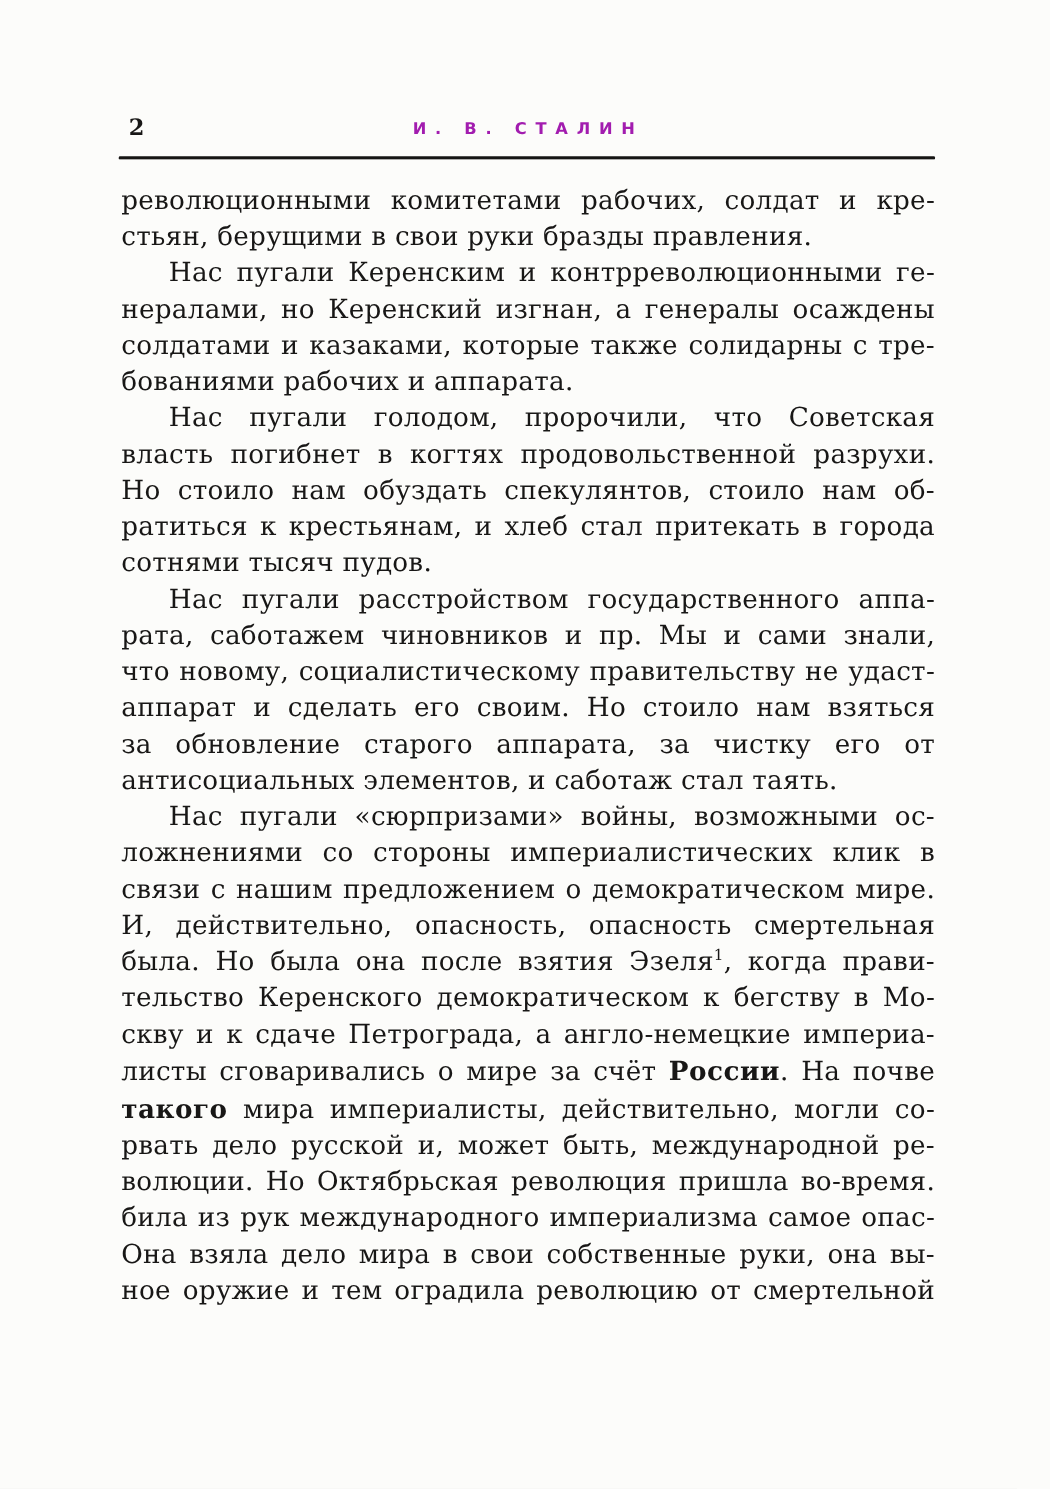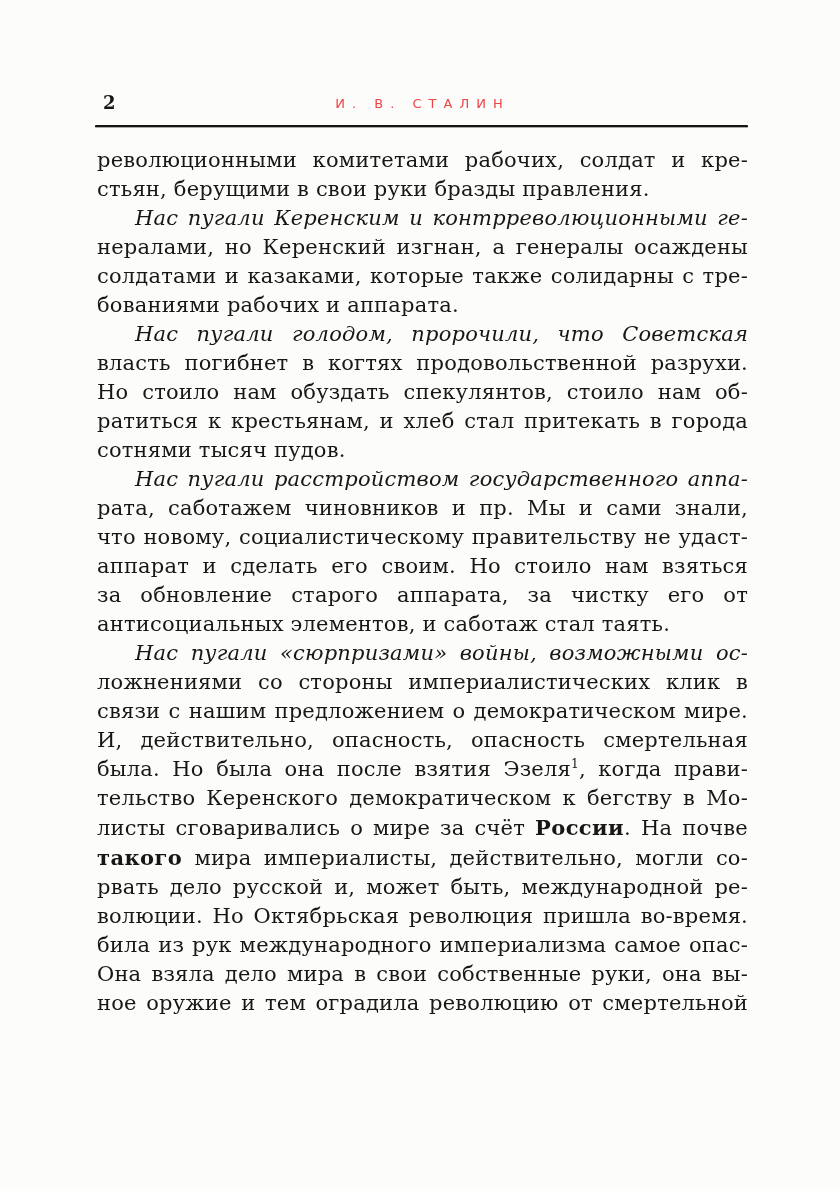--- a/index.html
+++ b/index.html
@@ -31,23 +31,23 @@
     letter-spacing: 0.5px;
   }
   .running-title {
     position: absolute;
     left: 0;
     right: 0;
     top: 4px;
     text-align: center;
     font-family: "DejaVu Sans", "Liberation Sans", sans-serif;
     font-size: 13px;
-    font-weight: normal;
+    font-weight: bold;
     letter-spacing: 7px;
-    color: #ef4444;
+    color: #a21caf;
   }
   .header-rule {
     position: absolute;
     top: 125px;
     left: 95px;
     width: 653px;
     height: 3px;
     background: linear-gradient(to bottom, #161514 0 2px, rgba(22,21,20,.35) 2px 3px);
     border-radius: 1px;
   }
@@ -61,21 +61,21 @@
     line-height: 29px;
     letter-spacing: 0.2px;
   }
   .paragraph { margin: 0; }
   .line {
     text-align: justify;
     text-align-last: justify;
     text-justify: inter-word;
     white-space: normal;
   }
-  .line.indent { text-indent: 38px; font-style: italic; }
+  .line.indent { text-indent: 38px; }
   .line.last { text-align-last: left; }
   .line b { font-weight: bold; letter-spacing: 0.4px; }
   .line sup {
     font-size: 0.58em;
     vertical-align: super;
     line-height: 0;
   }
 </style>
 </head>
 <body>
@@ -115,20 +115,21 @@
         <div class="line"><span>за обновление старого аппарата, за чистку его от</span></div>
         <div class="line last"><span>антисоциальных элементов, и саботаж стал таять.</span></div>
       </div>
       <div class="paragraph">
         <div class="line indent"><span>Нас пугали «сюрпризами» войны, возможными ос-</span></div>
         <div class="line"><span>ложнениями со стороны империалистических клик в</span></div>
         <div class="line"><span>связи с нашим предложением о демократическом мире.</span></div>
         <div class="line"><span>И, действительно, опасность, опасность смертельная</span></div>
         <div class="line"><span>была. Но была она после взятия Эзеля</span><sup>1</sup><span>, когда прави-</span></div>
         <div class="line"><span>тельство Керенского демократическом к бегству в Мо-</span></div>
+        <div class="line"><span>скву и к сдаче Петрограда, а англо-немецкие империа-</span></div>
         <div class="line"><span>листы сговаривались о мире за счёт </span><b>России</b><span>. На почве</span></div>
         <div class="line"><b>такого</b><span> мира империалисты, действительно, могли со-</span></div>
         <div class="line"><span>рвать дело русской и, может быть, международной ре-</span></div>
         <div class="line"><span>волюции. Но Октябрьская революция пришла во-время.</span></div>
         <div class="line"><span>била из рук международного империализма самое опас-</span></div>
         <div class="line"><span>Она взяла дело мира в свои собственные руки, она вы-</span></div>
         <div class="line"><span>ное оружие и тем оградила революцию от смертельной</span></div>
       </div>
     </div>
 

